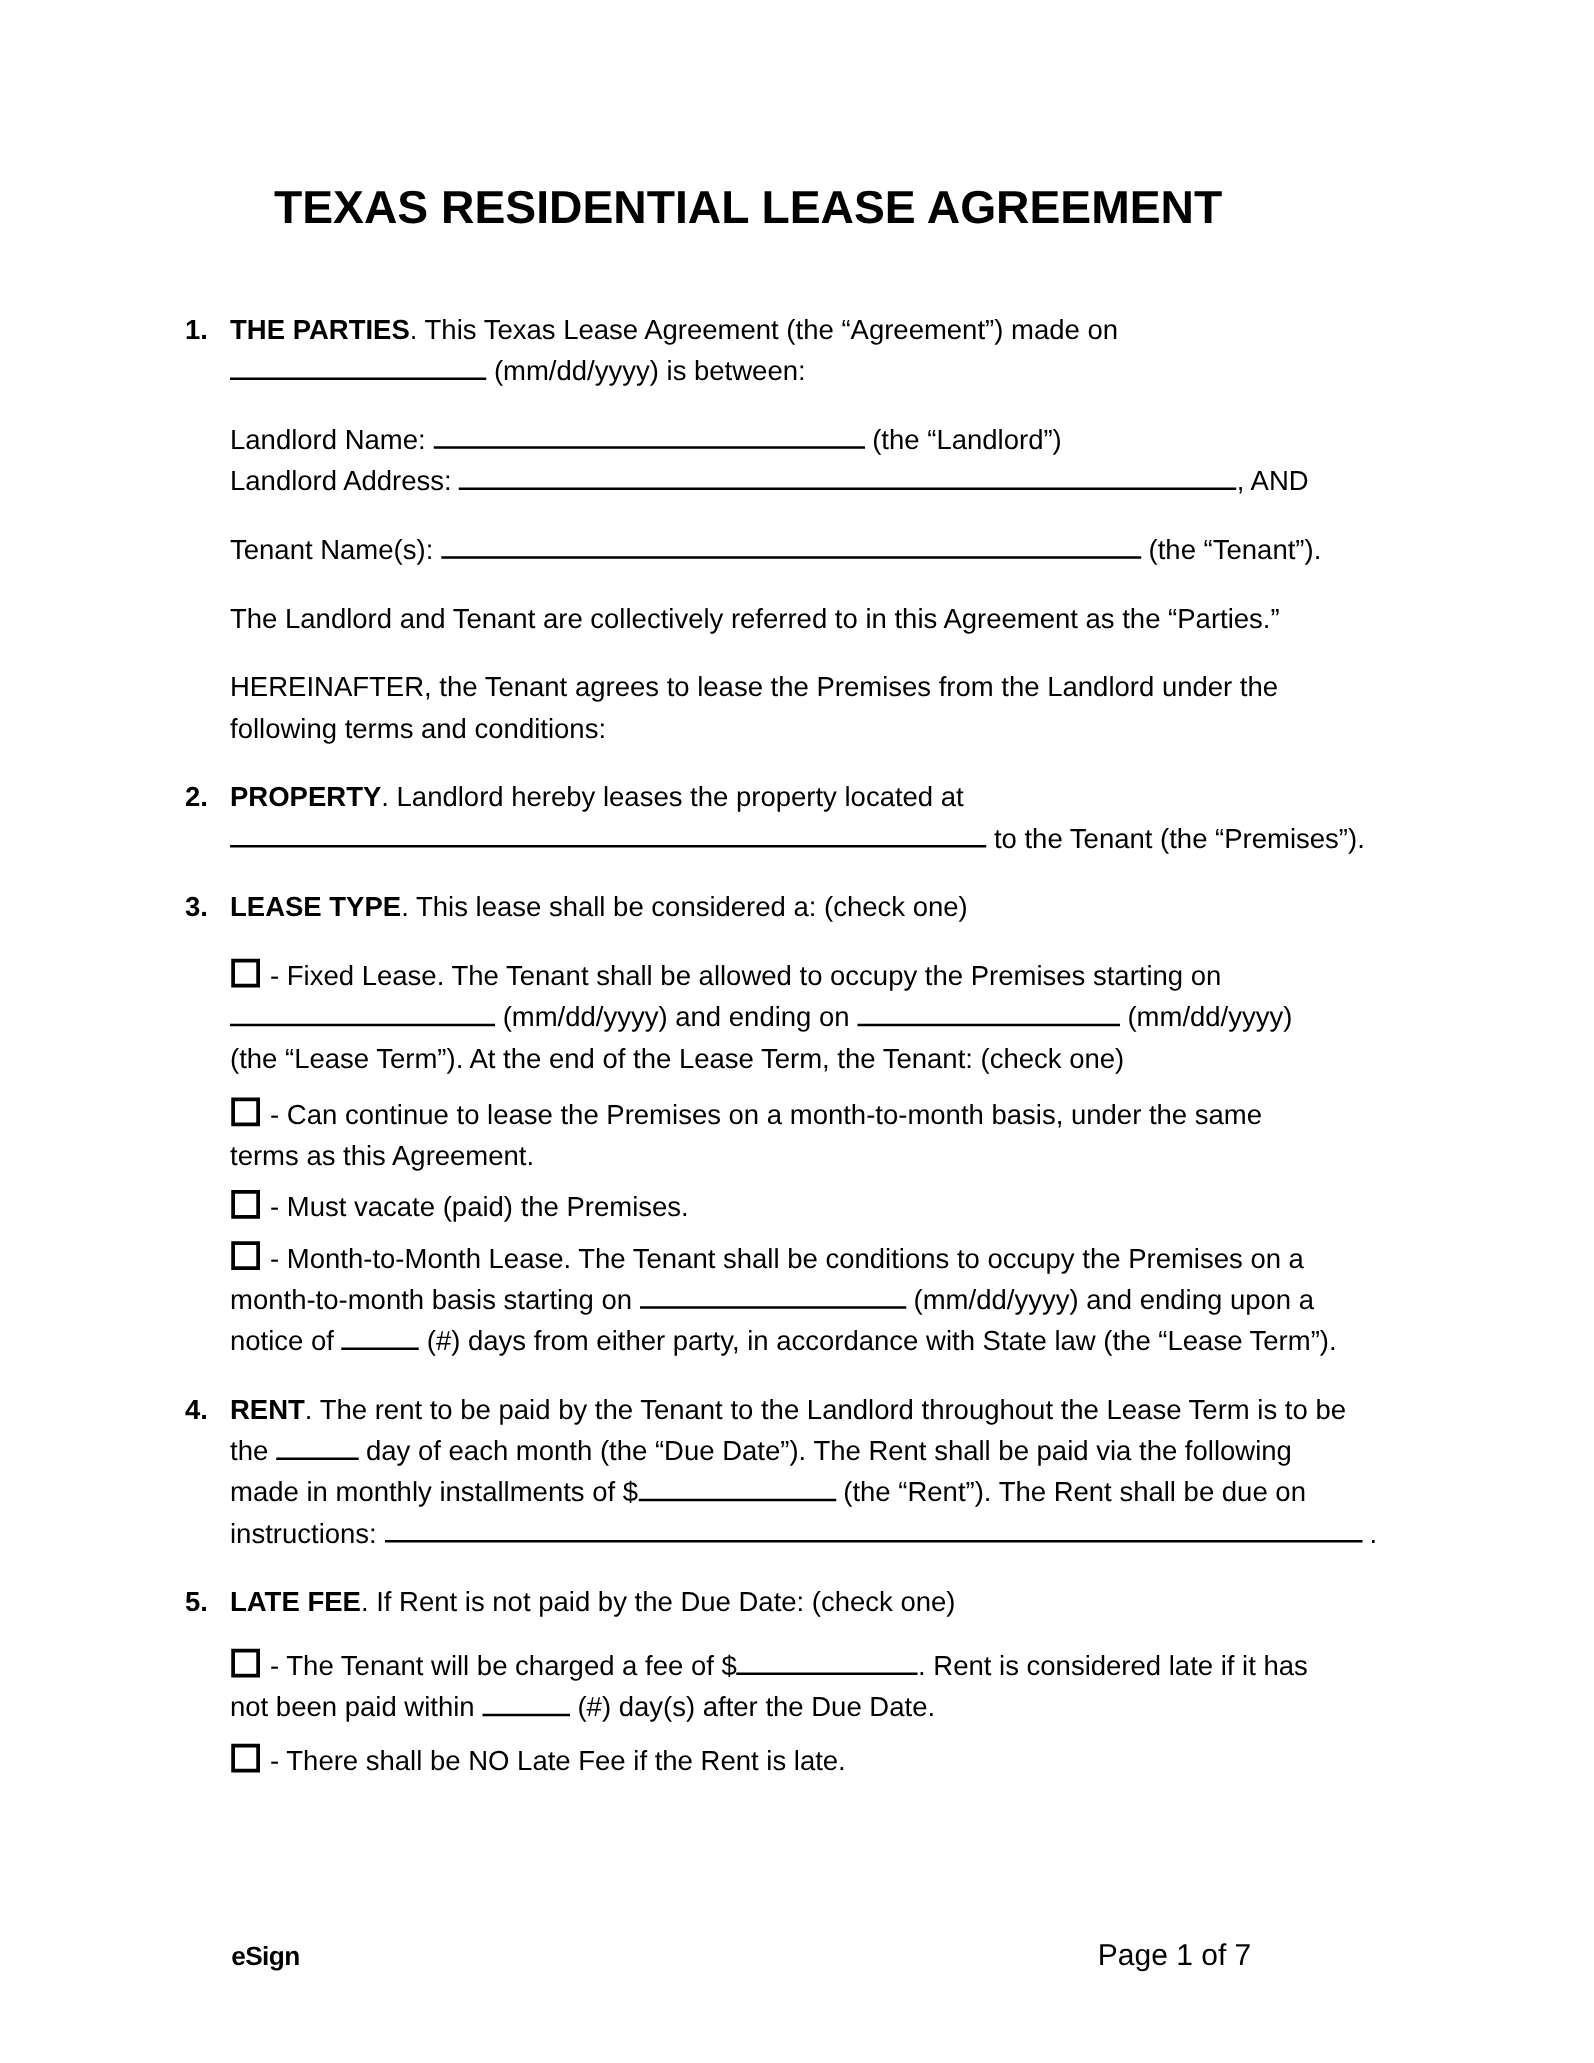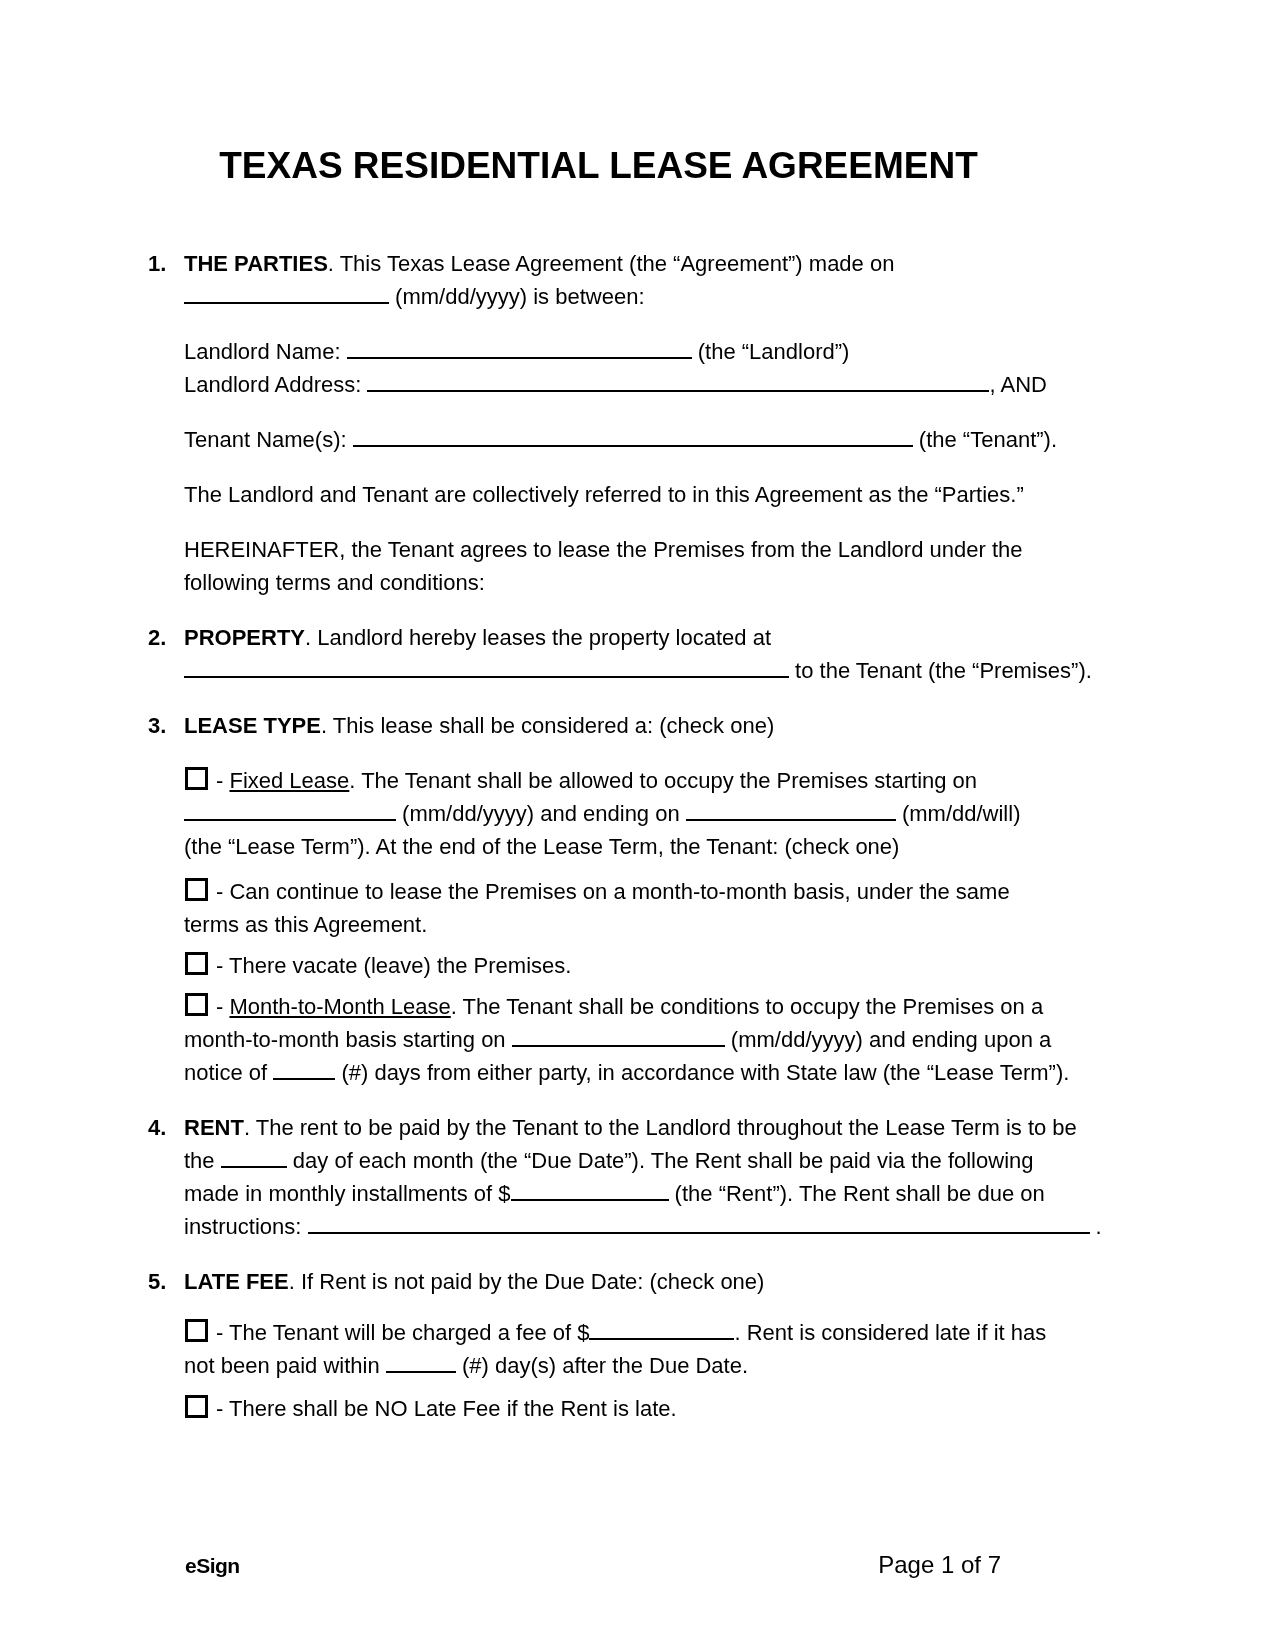--- a/index.html
+++ b/index.html
@@ -25,21 +25,21 @@
   .body { flex:1; min-width:0; }
   .para { margin-bottom:22px; }
   .para:last-child { margin-bottom:0; }
   .mb18 { margin-bottom:18px; }
   .mb12 { margin-bottom:12px; }
   .mb10 { margin-bottom:10px; }
   .mb8  { margin-bottom:8px; }
   .indent { }
   .line { white-space:nowrap; }
   .head { font-weight:bold; }
-  .ul-label { text-decoration:underline; }
+  .ul-label { }
   .cb {
     display:inline-block;
     width:17px; height:17px;
     border:3px solid #000;
     vertical-align:-2px;
     margin:0 8px 0 1px;
     background:#fff;
   }
   .bl {
     display:inline-block;
@@ -96,29 +96,29 @@
   </div>
 
   <div class="sec">
     <div class="num">3.</div>
     <div class="body">
       <div class="para">
         <div class="line"><span class="head">LEASE TYPE</span><span>. This lease shall be considered a: (check one)</span></div>
       </div>
       <div class="para mb12">
         <div class="line"><span class="cb"></span><span>- </span><span class="ul-label">Fixed Lease</span><span>. The Tenant shall be allowed to occupy the Premises starting on</span></div>
-        <div class="line"><span class="bl" style="width:212px"></span><span> (mm/dd/yyyy) and ending on </span><span class="bl" style="width:210px"></span><span> (mm/dd/will)</span></div>
+        <div class="line"><span class="bl" style="width:212px"></span><span> (mm/dd/yyyy) and ending on </span><span class="bl" style="width:210px"></span><span> (mm/dd/yyyy)</span></div>
         <div class="line"><span>(the “Lease Term”). At the end of the Lease Term, the Tenant: (check one)</span></div>
       </div>
       <div class="para mb8 indent">
         <div class="line"><span class="cb"></span><span>- Can continue to lease the Premises on a month-to-month basis, under the same</span></div>
         <div class="line"><span>terms as this Agreement.</span></div>
       </div>
       <div class="para mb8 indent">
-        <div class="line"><span class="cb"></span><span>- There vacate (leave) the Premises.</span></div>
+        <div class="line"><span class="cb"></span><span>- Must vacate (paid) the Premises.</span></div>
       </div>
       <div class="para">
         <div class="line"><span class="cb"></span><span>- </span><span class="ul-label">Month-to-Month Lease</span><span>. The Tenant shall be conditions to occupy the Premises on a</span></div>
         <div class="line"><span>month-to-month basis starting on </span><span class="bl" style="width:213px"></span><span> (mm/dd/yyyy) and ending upon a</span></div>
         <div class="line"><span>notice of </span><span class="bl" style="width:62px"></span><span> (#) days from either party, in accordance with State law (the “Lease Term”).</span></div>
       </div>
     </div>
   </div>
 
   <div class="sec">

